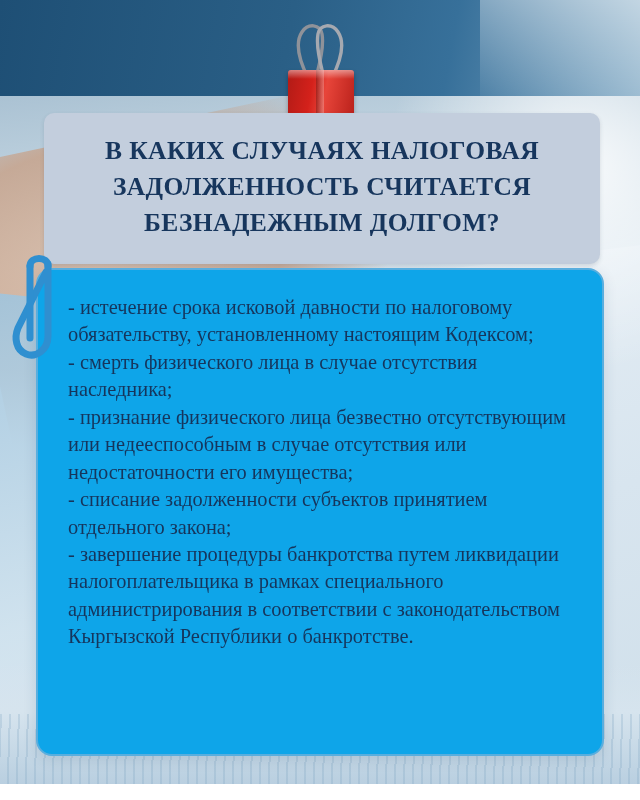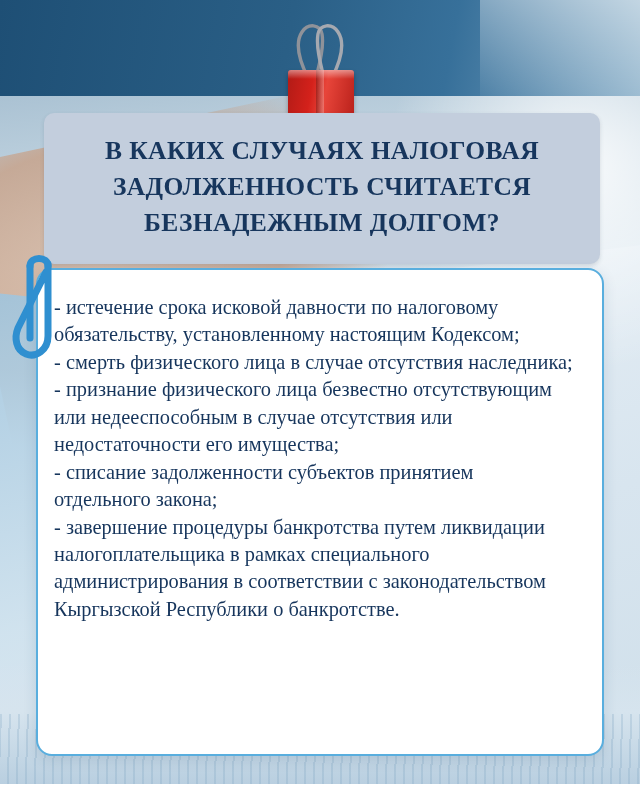--- a/index.html
+++ b/index.html
@@ -155,25 +155,25 @@
     width: 60px; height: 118px;
     z-index: 5;
   }
 
   
   .card {
     position: absolute;
     left: 36px; top: 268px;
     width: 568px; height: 488px;
     box-sizing: border-box;
-    background: #ffffff;
+    background: #0ea5e9;
     border: 2px solid #59aede;
     border-radius: 16px;
     box-shadow: 0 4px 14px rgba(30,60,90,0.13);
-    padding: 24px 28px 20px 16px;
+    padding: 24px 28px 20px 30px;
     overflow: hidden;
   }
   .body-text {
     margin: 0;
     color: #16355c;
     font-family: "Liberation Serif", serif;
     font-size: 20.4px;
     line-height: 1.345;
     white-space: pre-line;
   }

